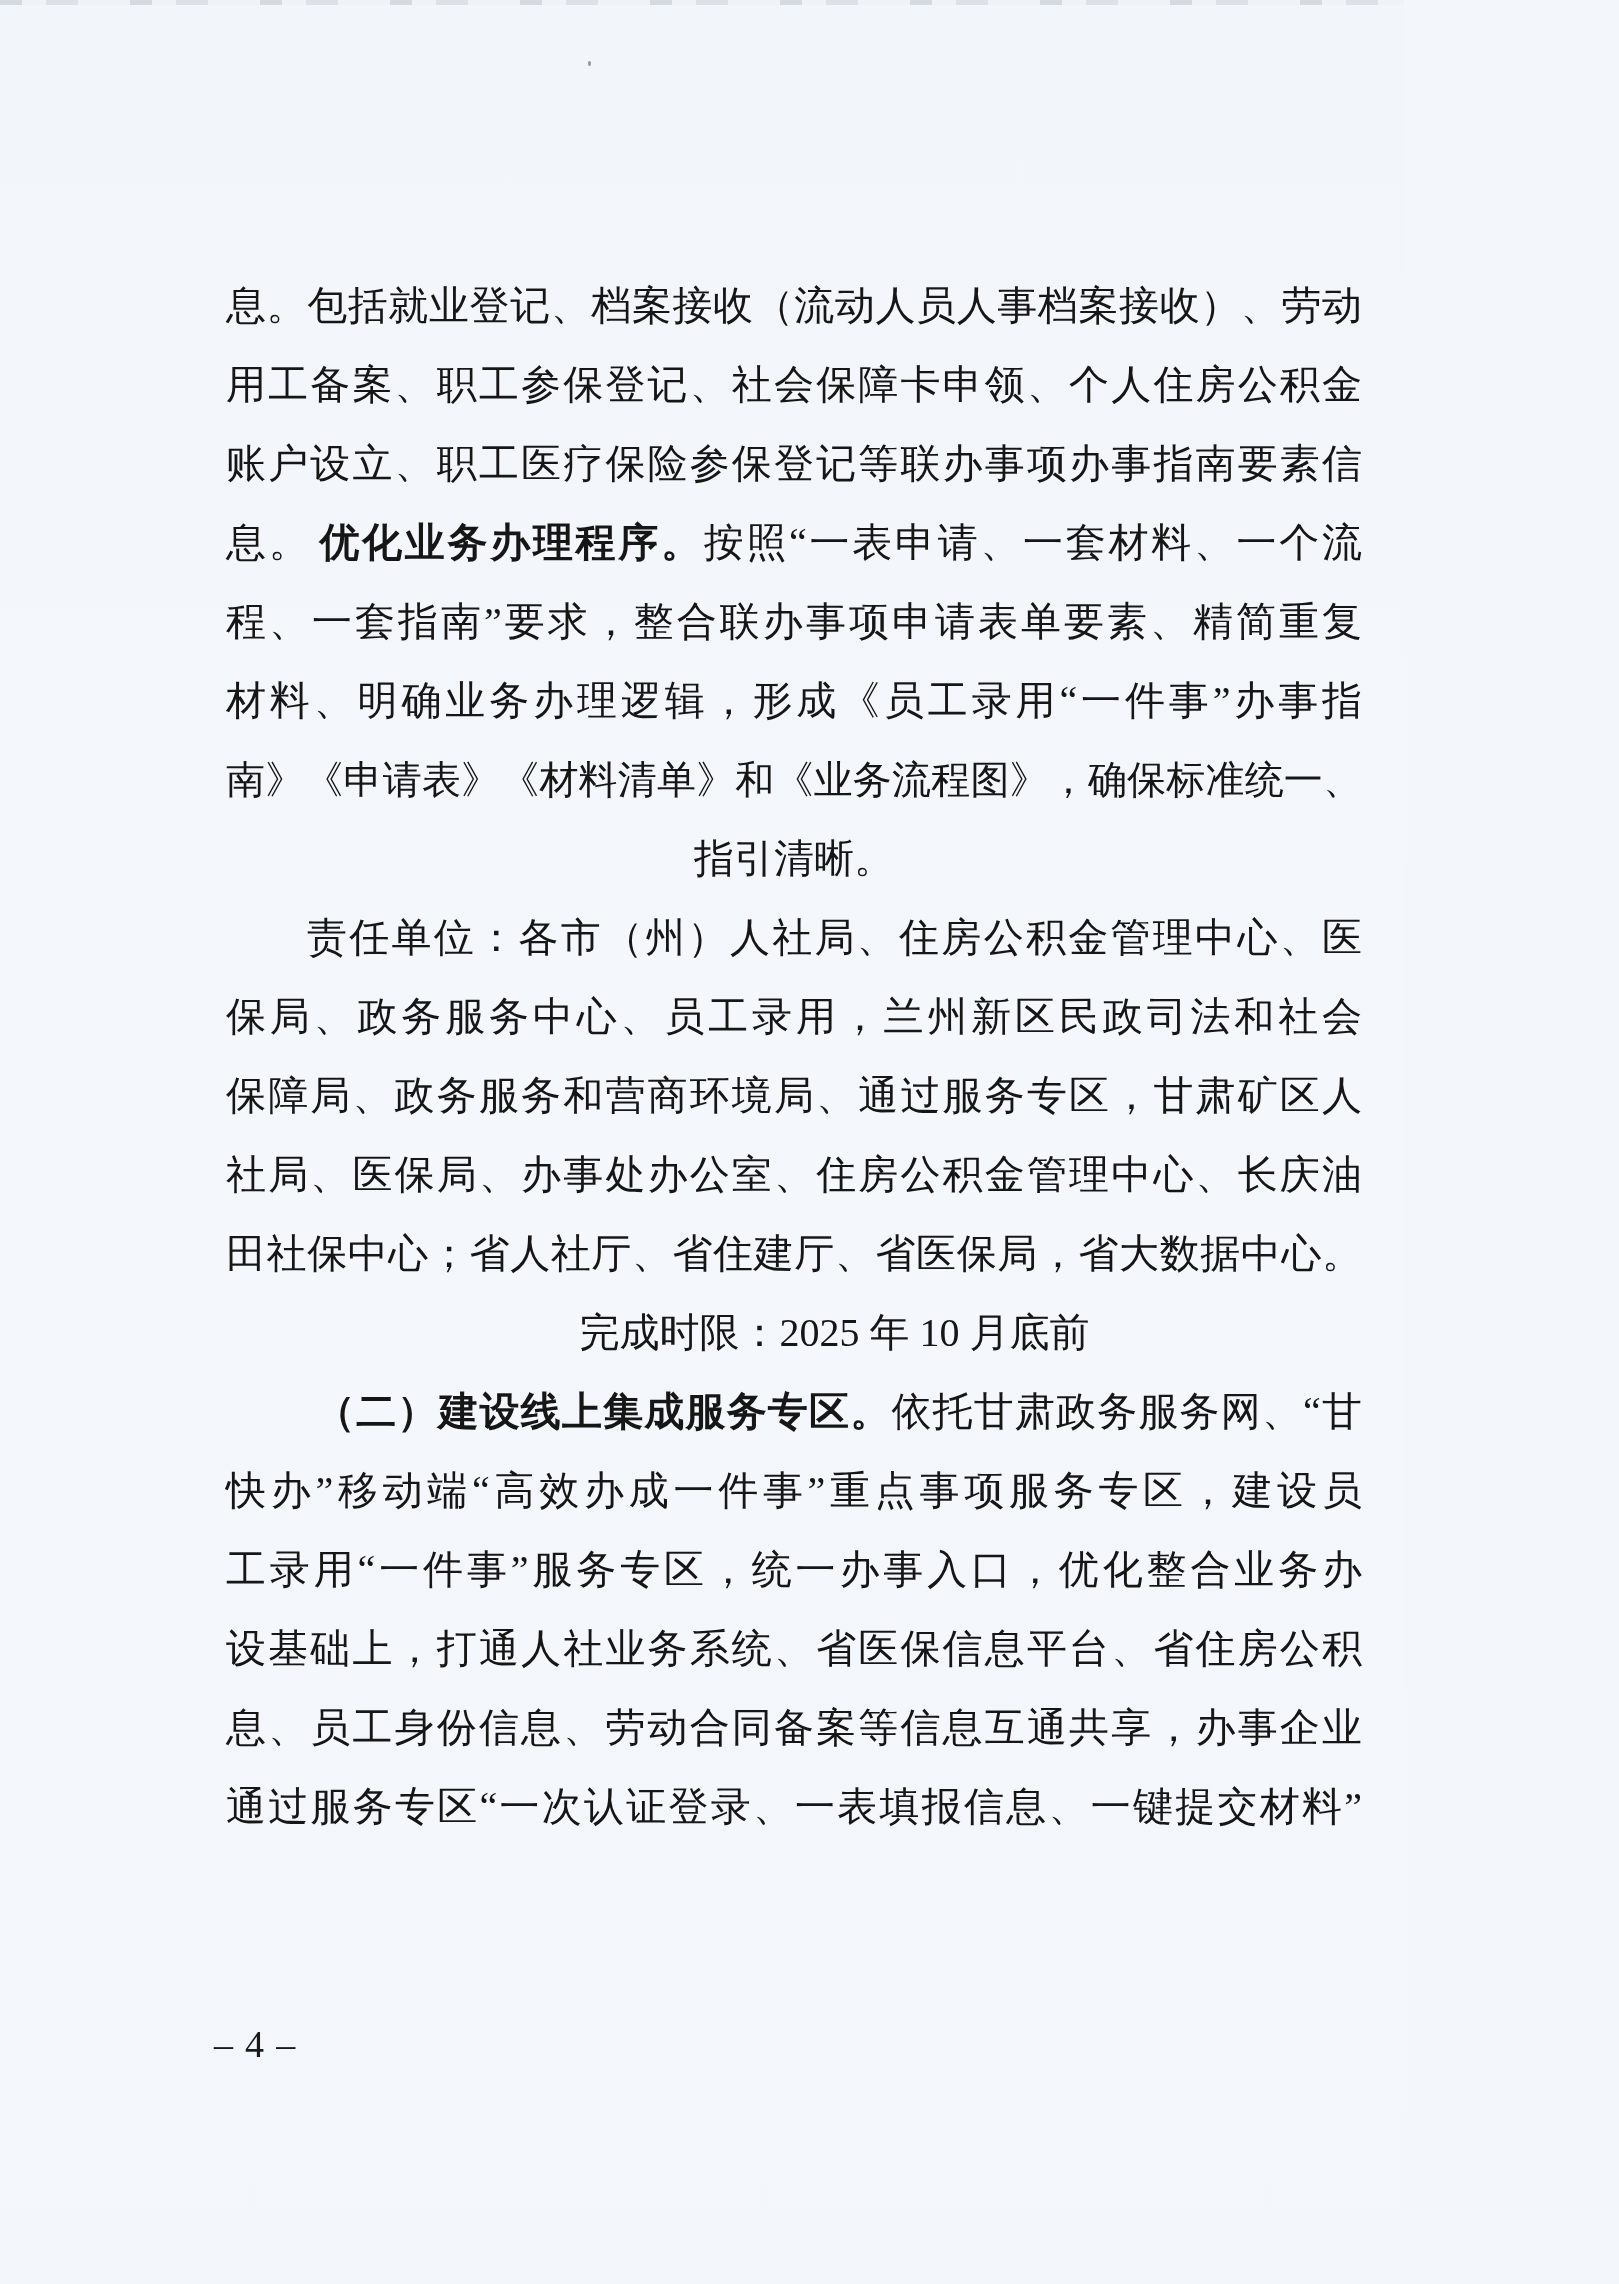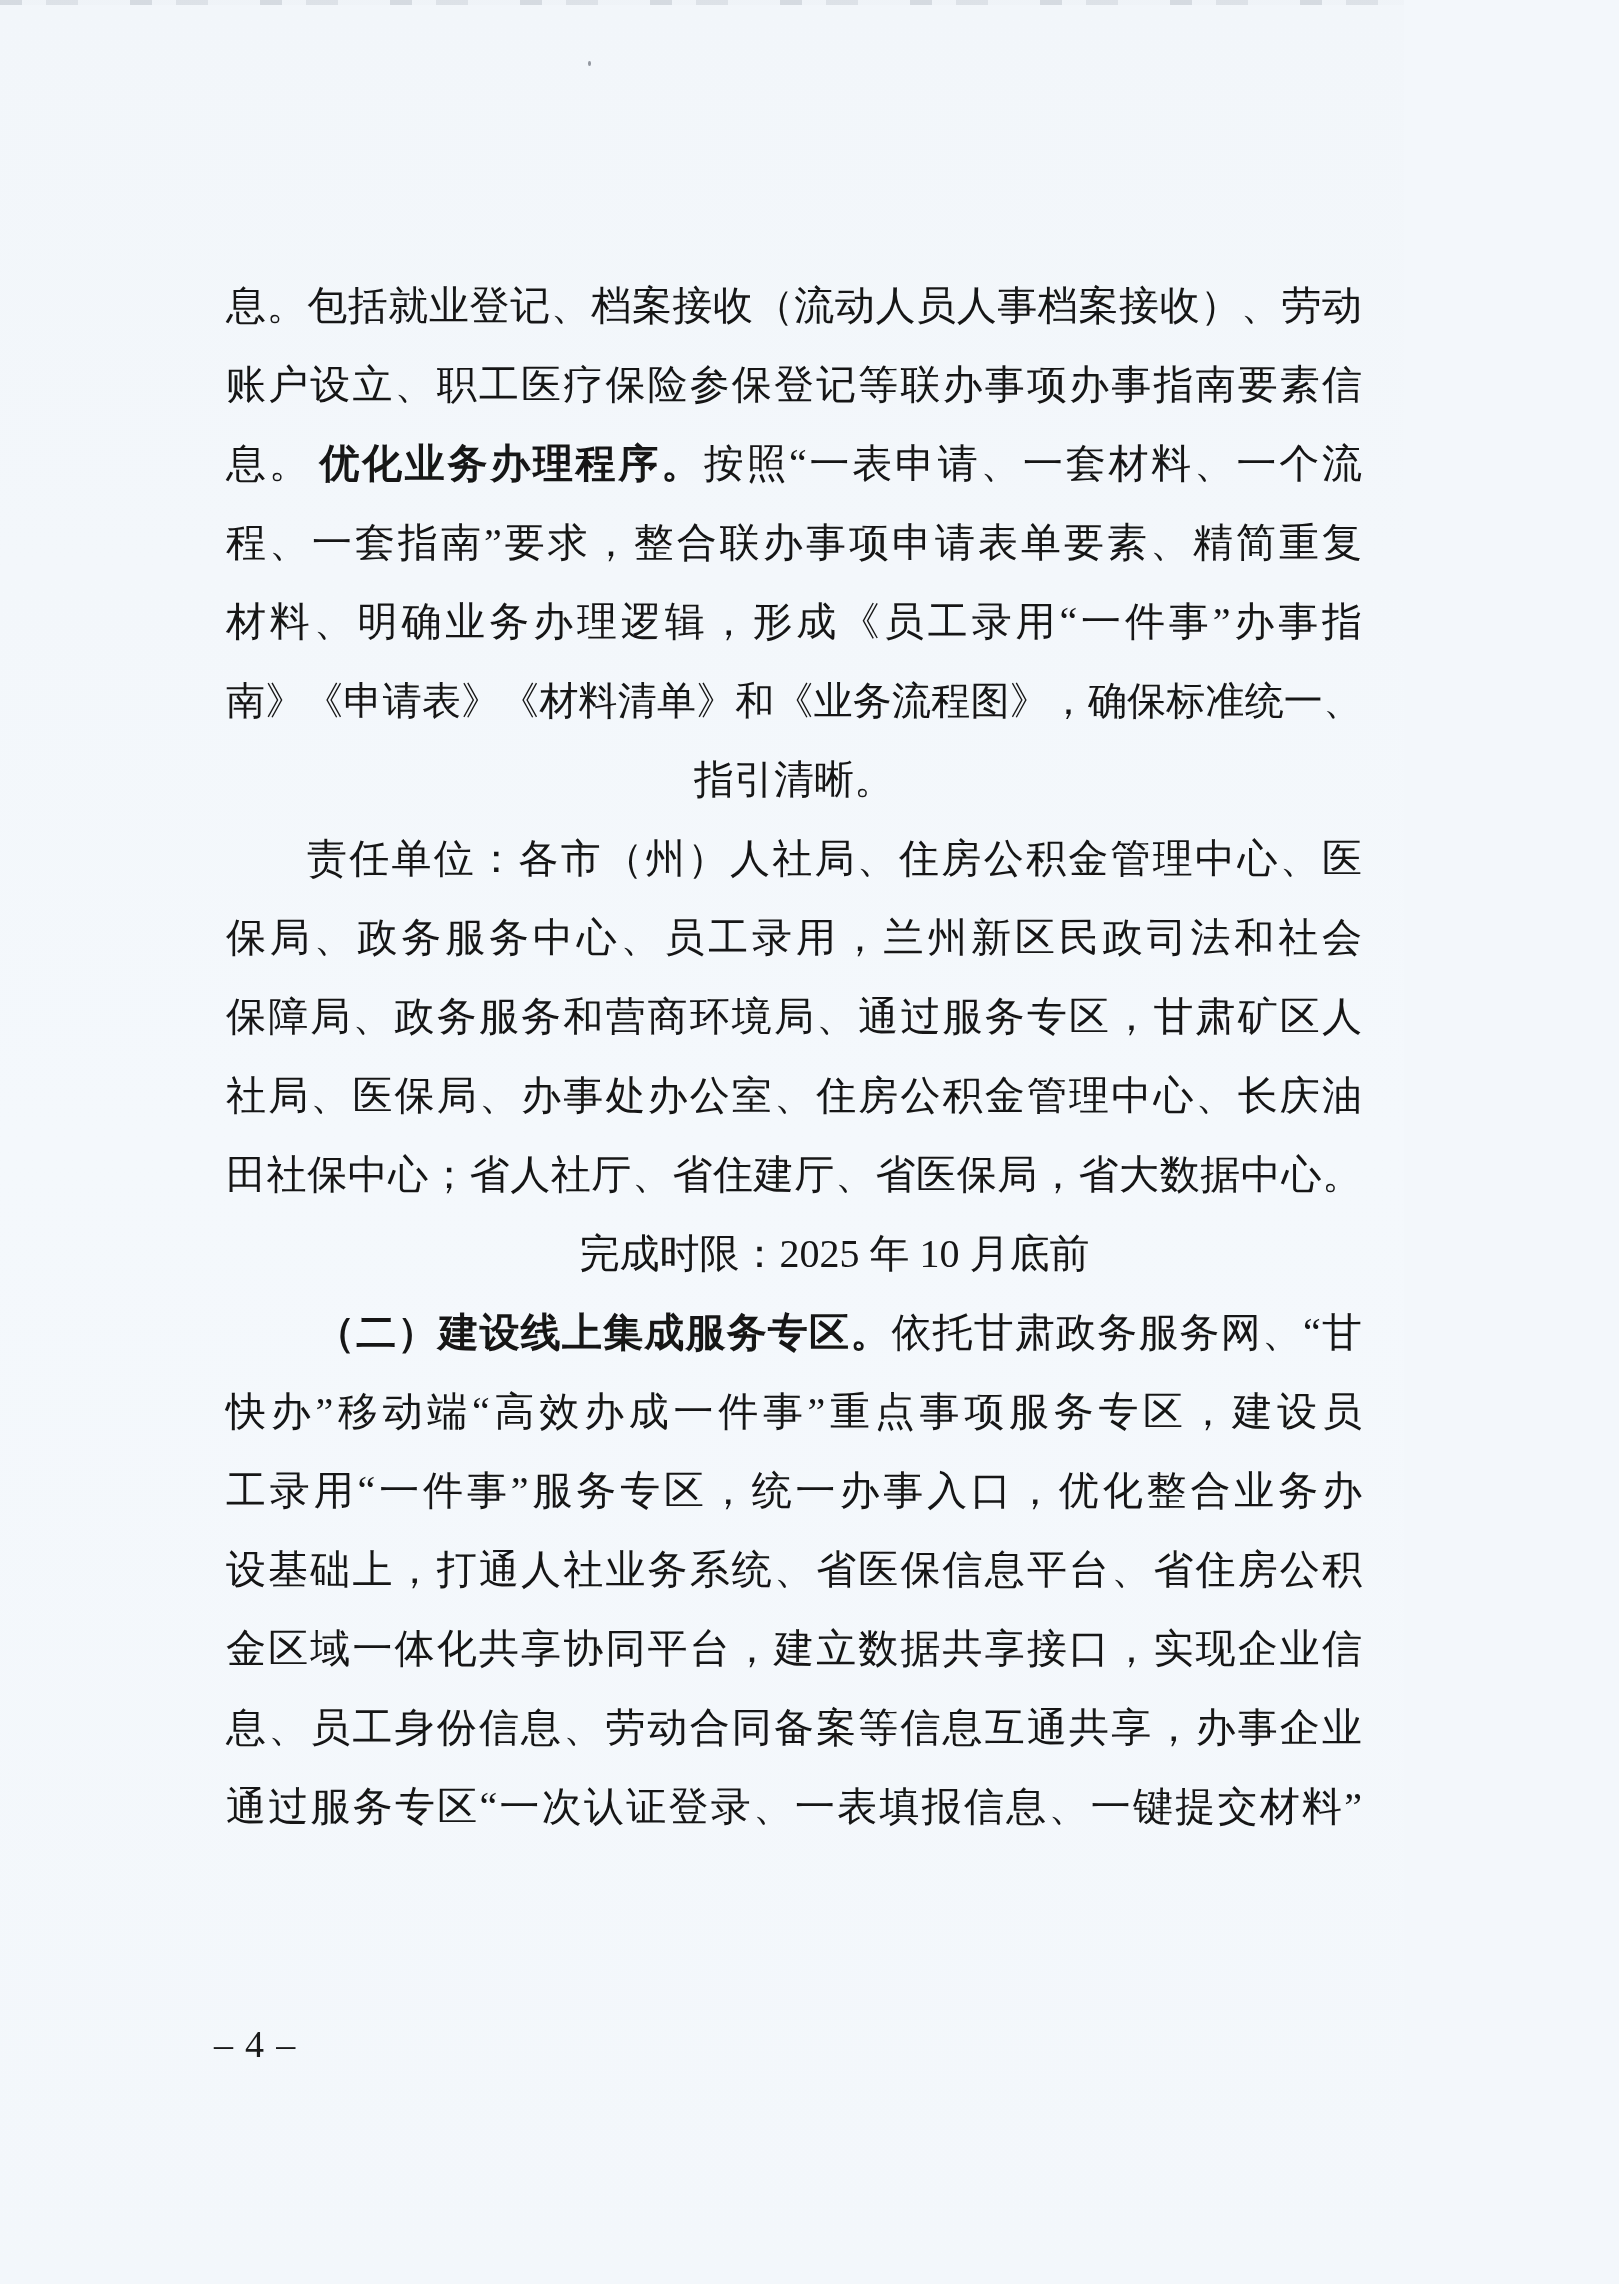--- a/index.html
+++ b/index.html
@@ -81,35 +81,35 @@
   }
 </style>
 </head>
 <body>
 
 <div class="page">
   <div class="scan-noise"></div>
   <div class="speck"></div>
   <div class="text-block" id="lines-container">
       <div class="line fill"><span class="seg">息。包括就业登记、档案接收（流动人员人事档案接收）、劳动</span></div>
+      <div class="line fill"><span class="seg">用工备案、职工参保登记、社会保障卡申领、个人住房公积金</span></div>
       <div class="line fill"><span class="seg">账户设立、职工医疗保险参保登记等联办事项办事指南要素信</span></div>
       <div class="line fill"><span class="seg">息。</span><span class="seg bold">优化业务办理程序。</span><span class="seg">按照“一表申请、一套材料、一个流</span></div>
       <div class="line fill"><span class="seg">程、一套指南”要求，整合联办事项申请表单要素、精简重复</span></div>
       <div class="line fill"><span class="seg">材料、明确业务办理逻辑，形成《员工录用“一件事”办事指</span></div>
       <div class="line fill tight"><span class="seg">南》《申请表》《材料清单》和《业务流程图》，确保标准统一、</span></div>
       <div class="line"><span class="seg">指引清晰。</span></div>
       <div class="line fill indent"><span class="seg">责任单位：各市（州）人社局、住房公积金管理中心、医</span></div>
       <div class="line fill"><span class="seg">保局、政务服务中心、员工录用，兰州新区民政司法和社会</span></div>
       <div class="line fill"><span class="seg">保障局、政务服务和营商环境局、通过服务专区，甘肃矿区人</span></div>
       <div class="line fill"><span class="seg">社局、医保局、办事处办公室、住房公积金管理中心、长庆油</span></div>
       <div class="line fill"><span class="seg">田社保中心；省人社厅、省住建厅、省医保局，省大数据中心。</span></div>
       <div class="line indent"><span class="seg">完成时限：2025 年 10 月底前</span></div>
       <div class="line fill indent"><span class="seg bold">（二）建设线上集成服务专区。</span><span class="seg">依托甘肃政务服务网、“甘</span></div>
       <div class="line fill"><span class="seg">快办”移动端“高效办成一件事”重点事项服务专区，建设员</span></div>
       <div class="line fill"><span class="seg">工录用“一件事”服务专区，统一办事入口，优化整合业务办</span></div>
       <div class="line fill"><span class="seg">设基础上，打通人社业务系统、省医保信息平台、省住房公积</span></div>
-      <div class="line fill"><span class="seg">金区域一体化共享协同平台，建立数据共享接口，实现企业信</span></div>
       <div class="line fill"><span class="seg">息、员工身份信息、劳动合同备案等信息互通共享，办事企业</span></div>
       <div class="line fill"><span class="seg">通过服务专区“一次认证登录、一表填报信息、一键提交材料”</span></div>
     </div>
   <div class="page-number">– 4 –</div>
 </div>
 
 
 </body></html>

